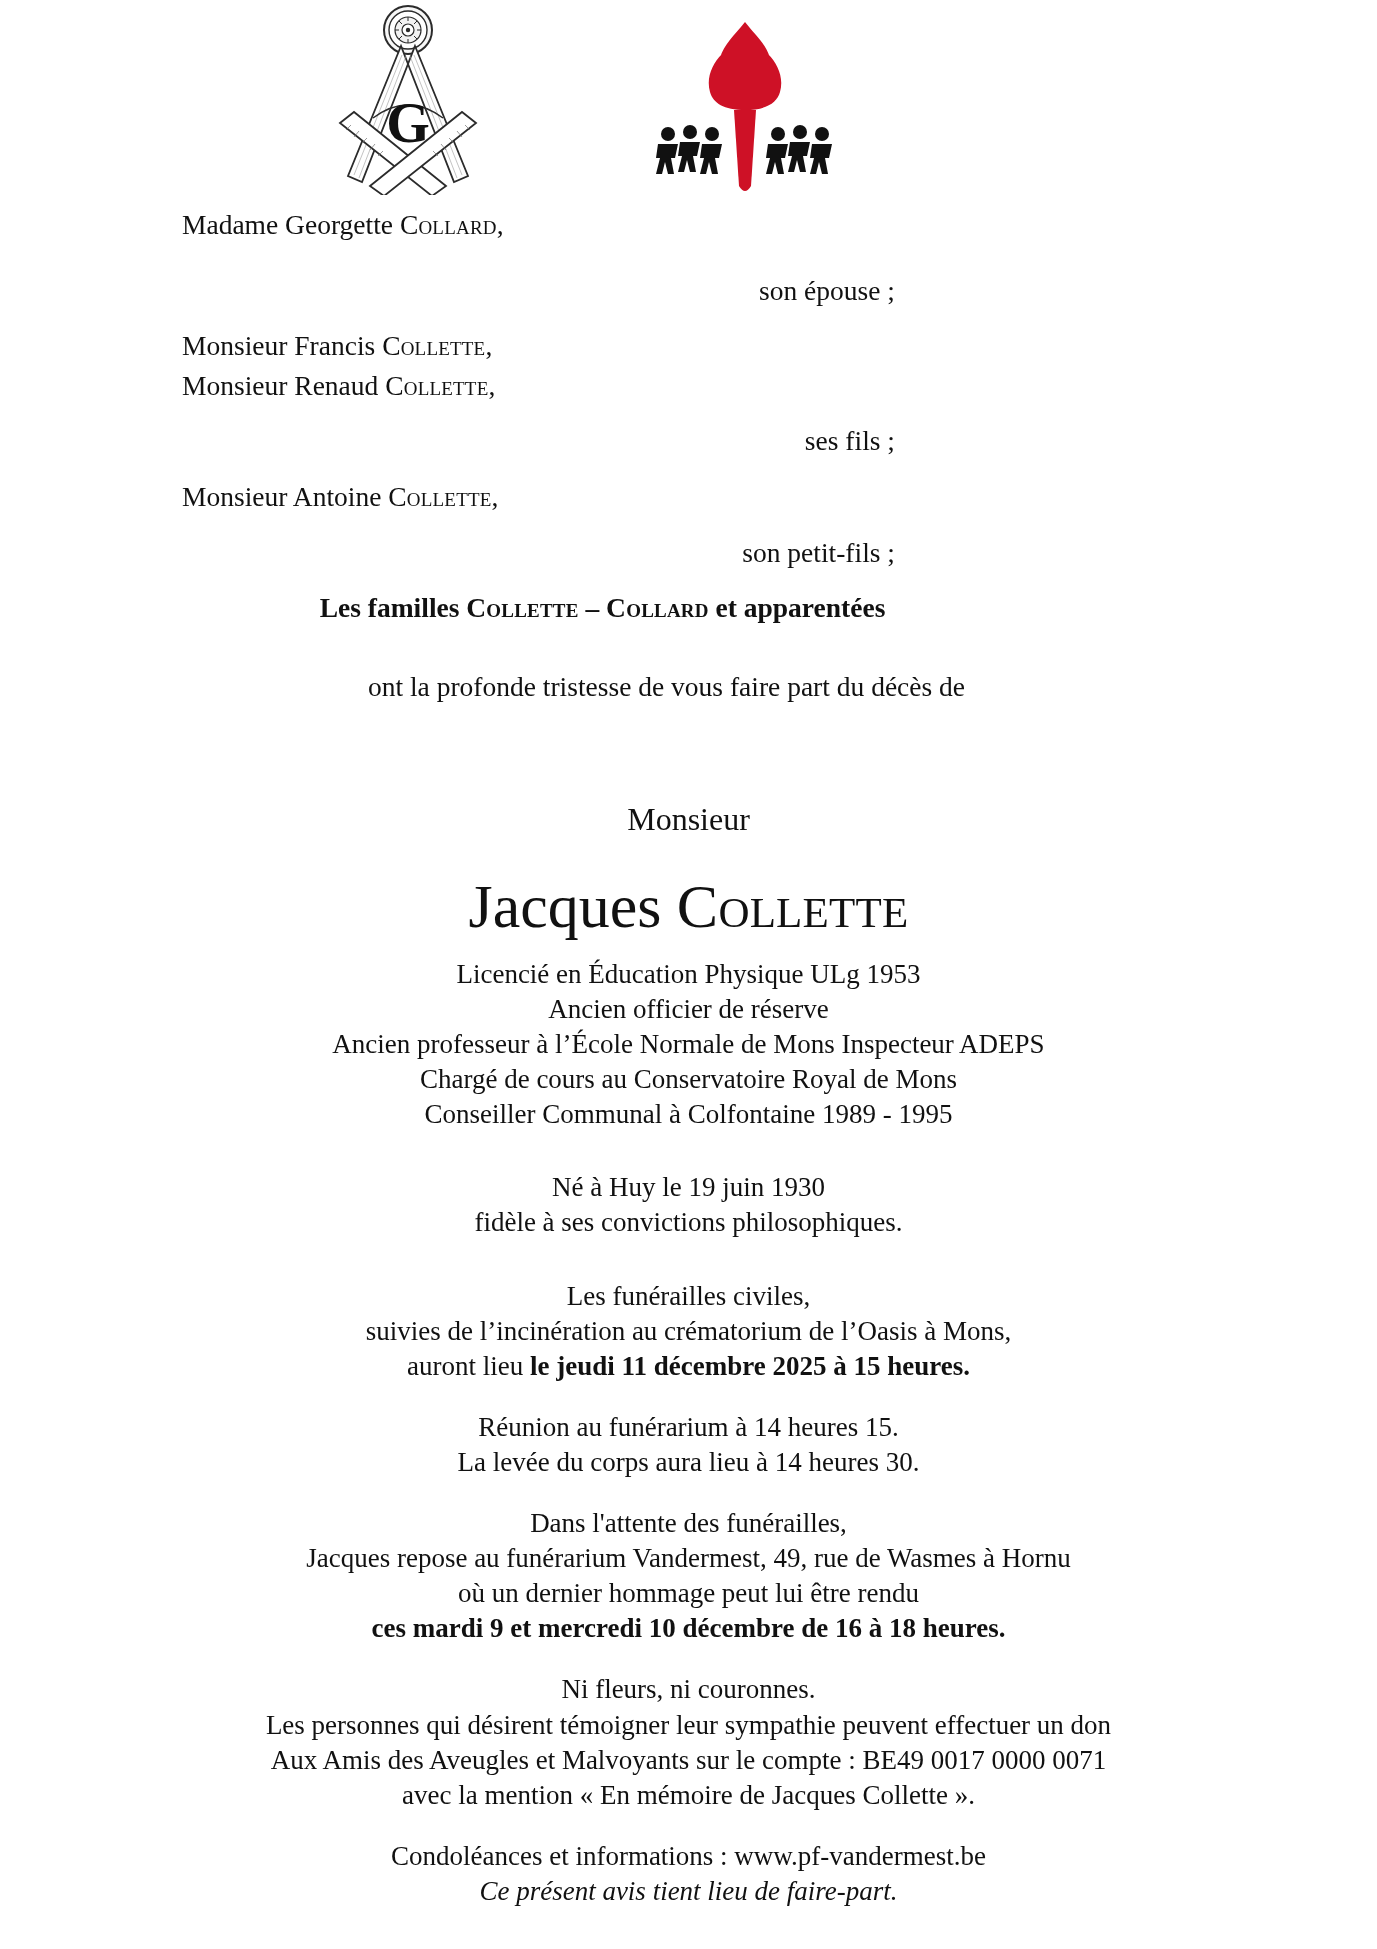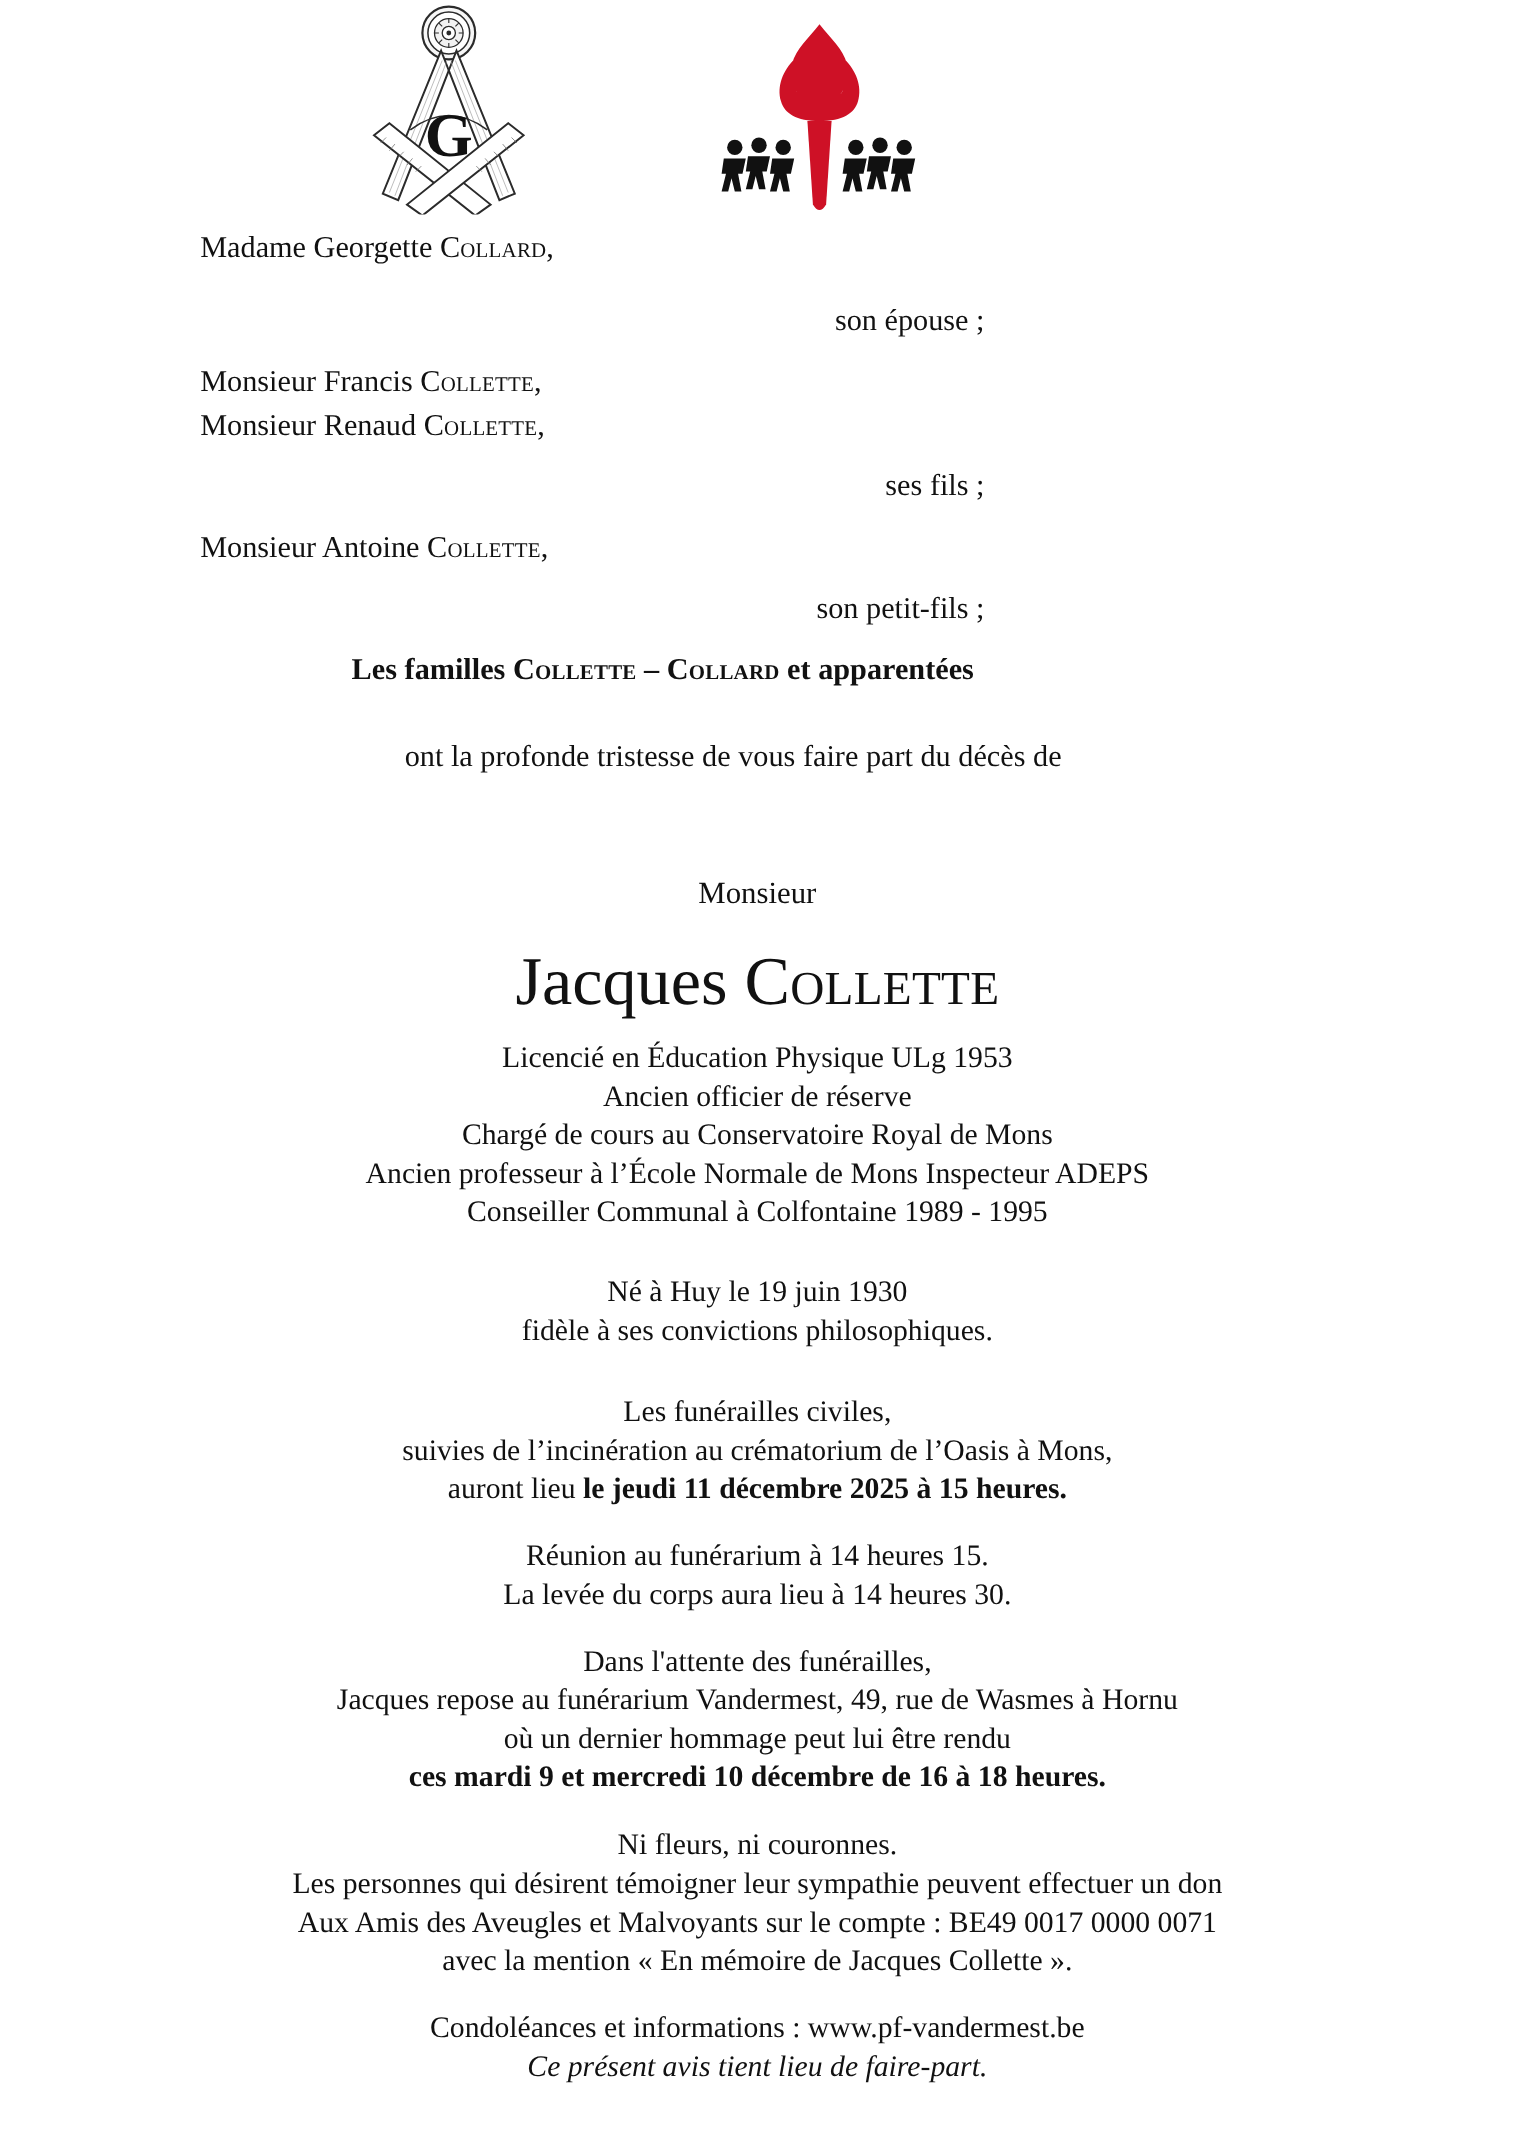--- a/index.html
+++ b/index.html
@@ -74,21 +74,21 @@
   .gap-lg { height: 38px; }
   .gap-xl { height: 50px; }
 
   .intro-line {
     font-size: 27.5px;
     text-align: center;
     padding-left: 18px;
   }
 
   .honorific {
-    font-size: 28px;
+    font-size: 32px;
     text-align: center;
   }
 
   .deceased-name {
     font-size: 62px;
     text-align: center;
     line-height: 1.18;
     margin: 18px 0 14px 0;
   }
   .deceased-name .sc {
@@ -257,22 +257,22 @@
     <div class="gap-lg"></div>
 
     <div>
       <p class="honorific">Monsieur</p>
 
       <p class="deceased-name"><span>Jacques </span><span class="sc">Collette</span></p>
 
       <div class="credentials">
         <p class="line">Licencié en Éducation Physique ULg 1953</p>
         <p class="line">Ancien officier de réserve</p>
+        <p class="line">Ancien professeur à l’École Normale de Mons Inspecteur ADEPS</p>
         <p class="line">Chargé de cours au Conservatoire Royal de Mons</p>
-        <p class="line">Ancien professeur à l’École Normale de Mons Inspecteur ADEPS</p>
         <p class="line">Conseiller Communal à Colfontaine 1989 - 1995</p>
       </div>
 
       <div class="gap-lg"></div>
 
       <div class="dates">
         <p class="line">Né à Huy le 19 juin 1930</p>
         <p class="line">fidèle à ses convictions philosophiques.</p>
       </div>
     </div>

